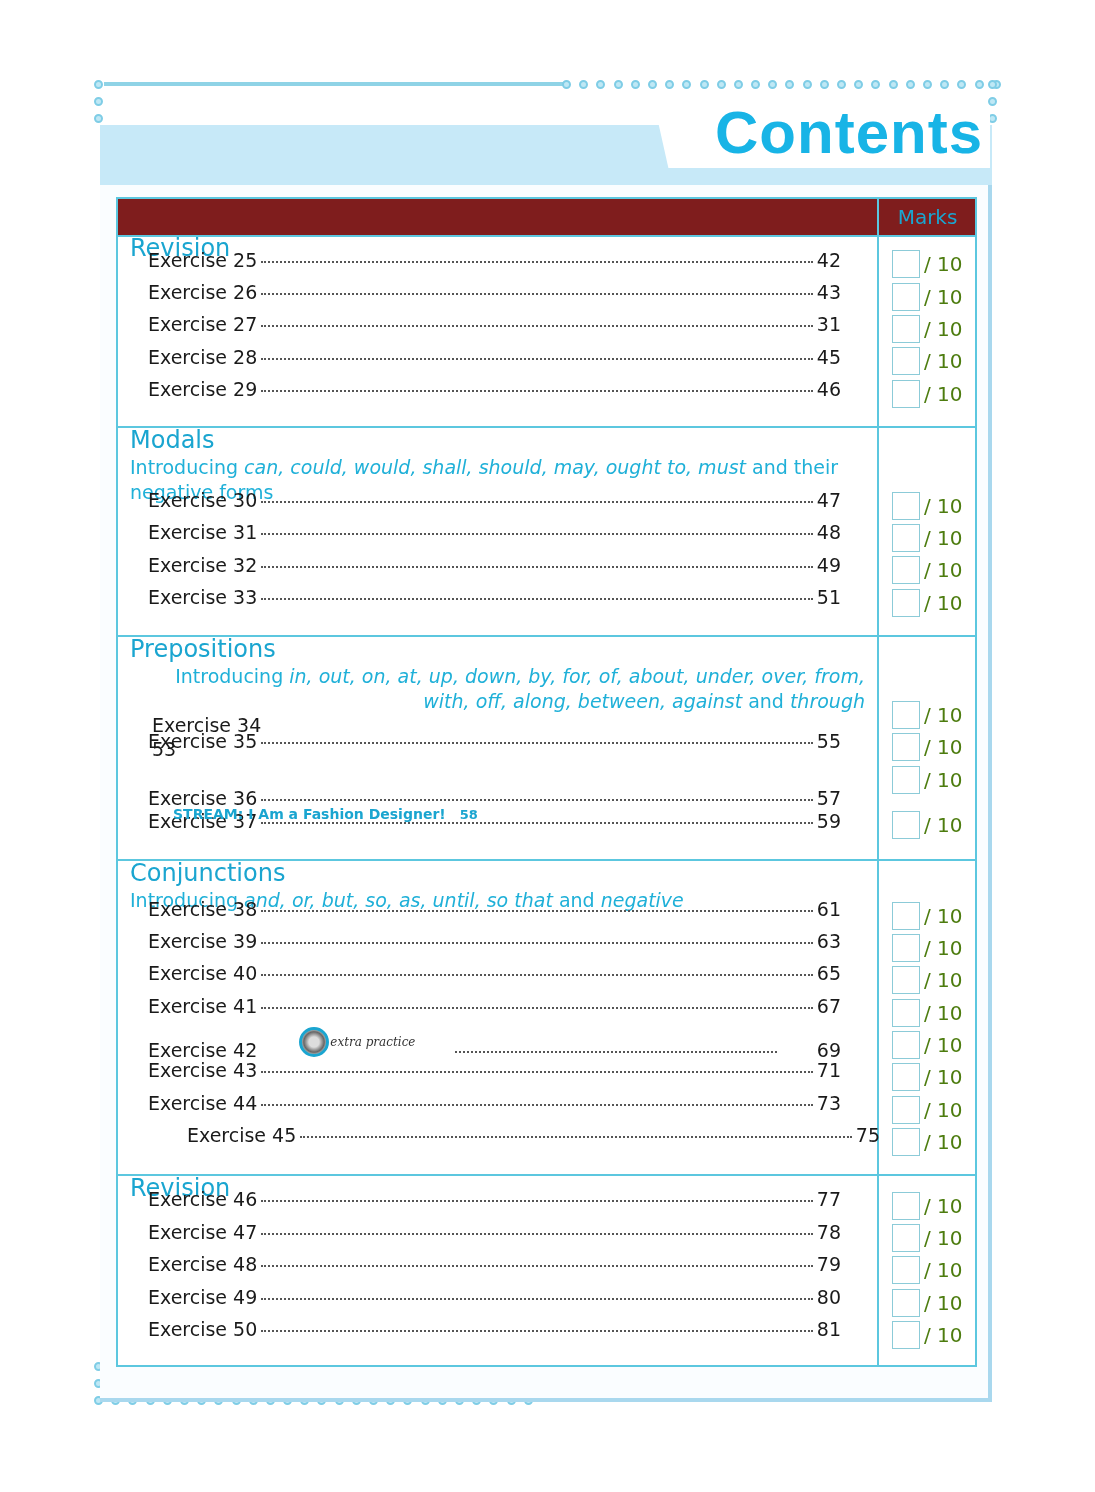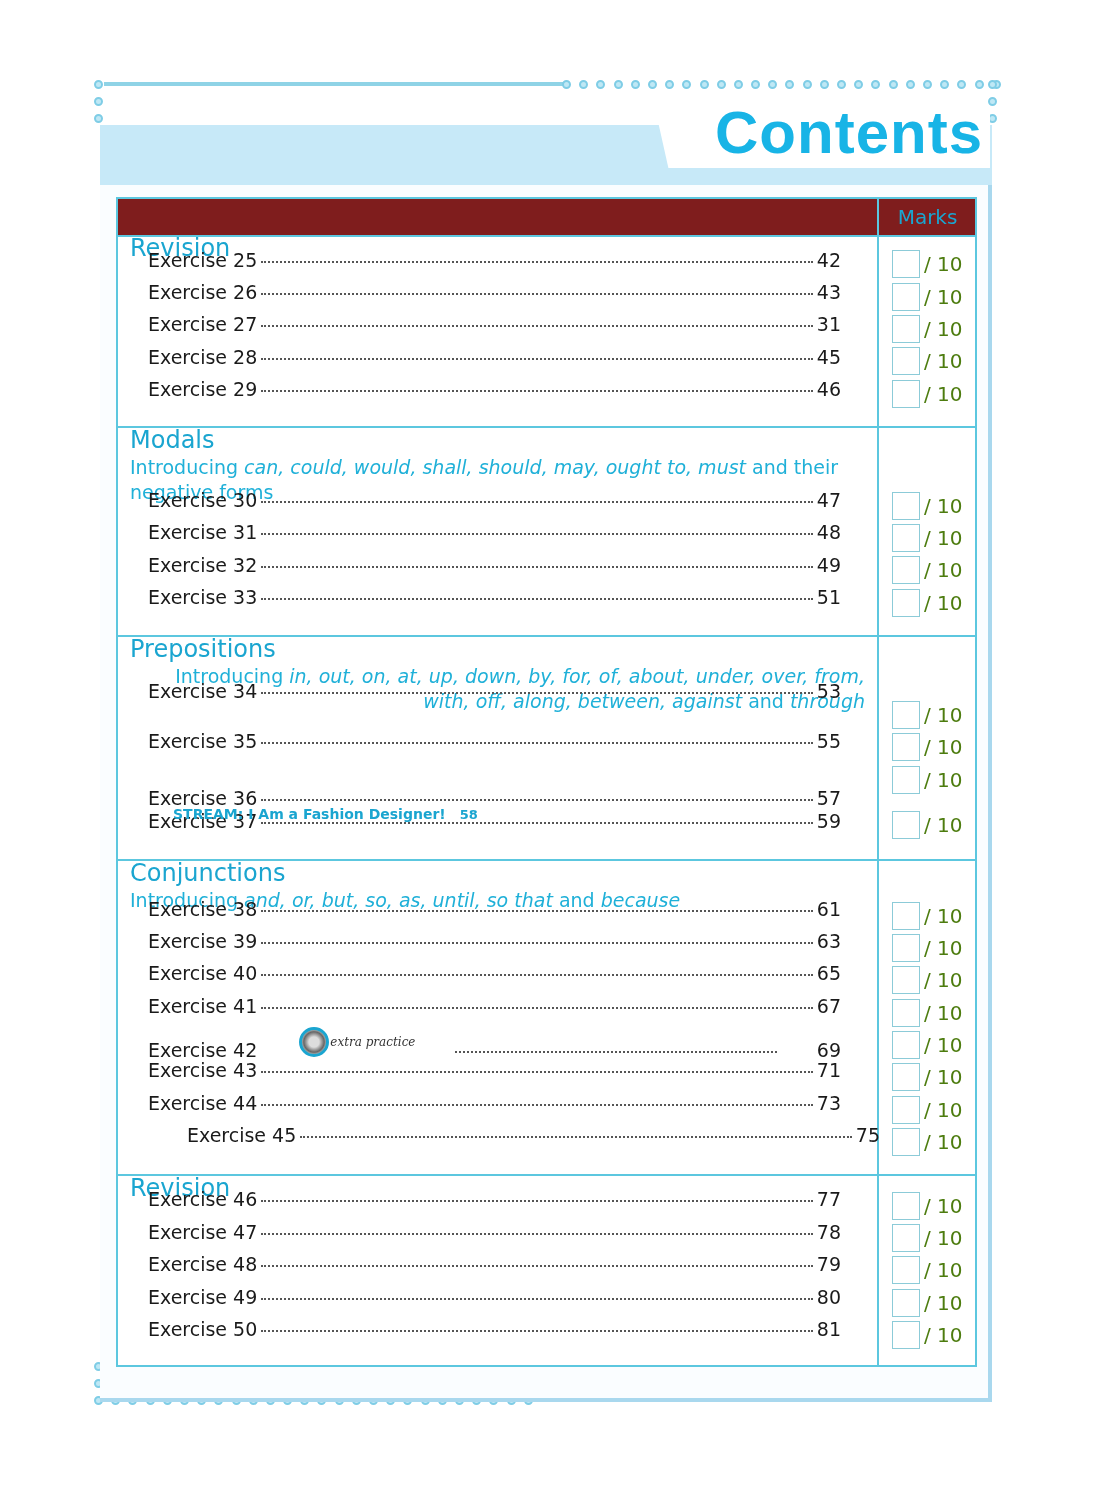--- a/index.html
+++ b/index.html
@@ -224,21 +224,21 @@
         <span class="leader"></span>
         <span class="page">51</span>
       </div>
       <div class="mark" style="top: 389px;">
         <div class="box"></div>
         <span class="of">/ 10</span>
       </div>
       <div class="section-sep" style="top: 436px;"></div>
       <div class="section sec-title" style="top: 435px;">Prepositions</div>
       <div class="section sec-sub" style="top: 465px; width: 735px; text-align: right;">Introducing <i>in, out, on, at, up, down, by, for, of, about, under, over, from, with, off, along, between, against</i> and <i>through</i></div>
-      <div class="row" style="top: 481px;">
+      <div class="row" style="top: 515px; flex-direction: column;">
         <span class="label">Exercise 34</span>
         <span class="leader"></span>
         <span class="page">53</span>
       </div>
       <div class="mark" style="top: 501px;">
         <div class="box"></div>
         <span class="of">/ 10</span>
       </div>
       <div class="row" style="top: 531px;">
         <span class="label">Exercise 35</span>
@@ -263,21 +263,21 @@
         <span class="leader"></span>
         <span class="page">59</span>
       </div>
       <div class="mark" style="top: 611px;">
         <div class="box"></div>
         <span class="of">/ 10</span>
       </div>
       <div class="stream" style="top: 607px;"><span>STREAM: I Am a Fashion Designer!</span><span class="sp">58</span></div>
       <div class="section-sep" style="top: 660px;"></div>
       <div class="section sec-title" style="top: 659px;">Conjunctions</div>
-      <div class="section sec-sub" style="top: 689px; width: 735px;">Introducing <i>and, or, but, so, as, until, so that</i> and <i>because</i></div>
+      <div class="section sec-sub" style="top: 689px; width: 735px;">Introducing <i>and, or, but, so, as, until, so that</i> and <i>negative</i></div>
       <div class="row" style="top: 699px;">
         <span class="label">Exercise 38</span>
         <span class="leader"></span>
         <span class="page">61</span>
       </div>
       <div class="mark" style="top: 702px;">
         <div class="box"></div>
         <span class="of">/ 10</span>
       </div>
       <div class="row" style="top: 731px;">

